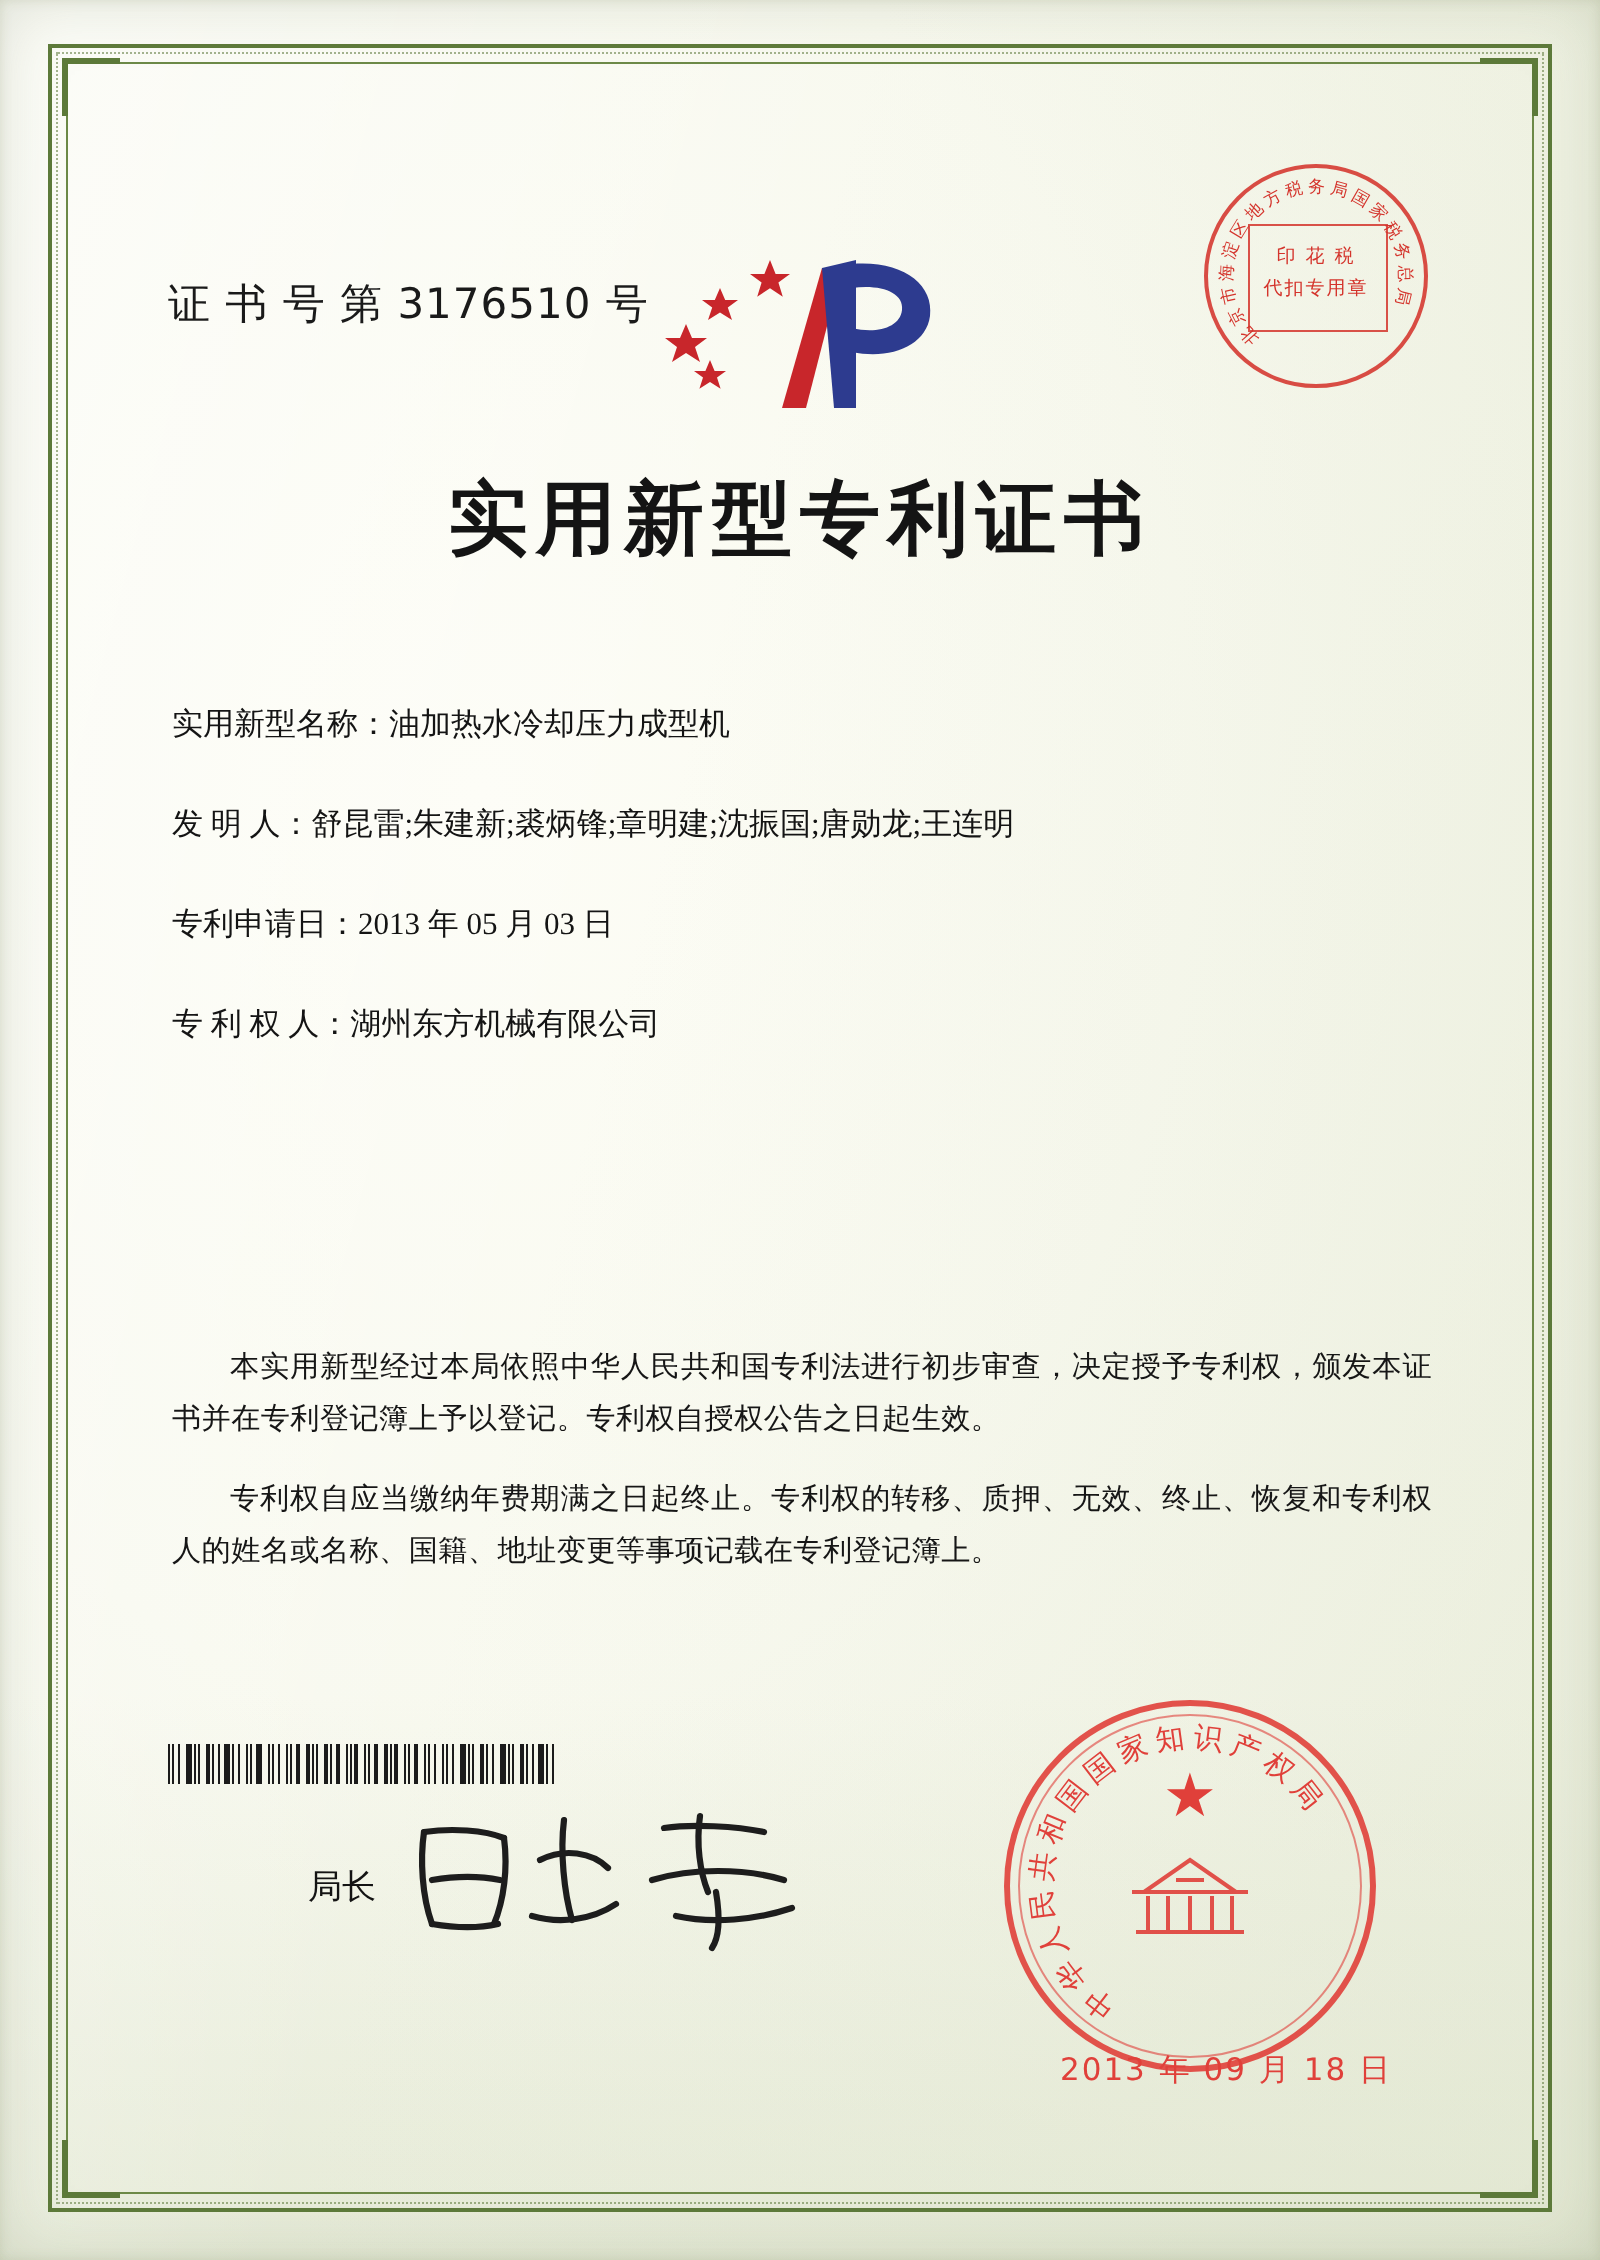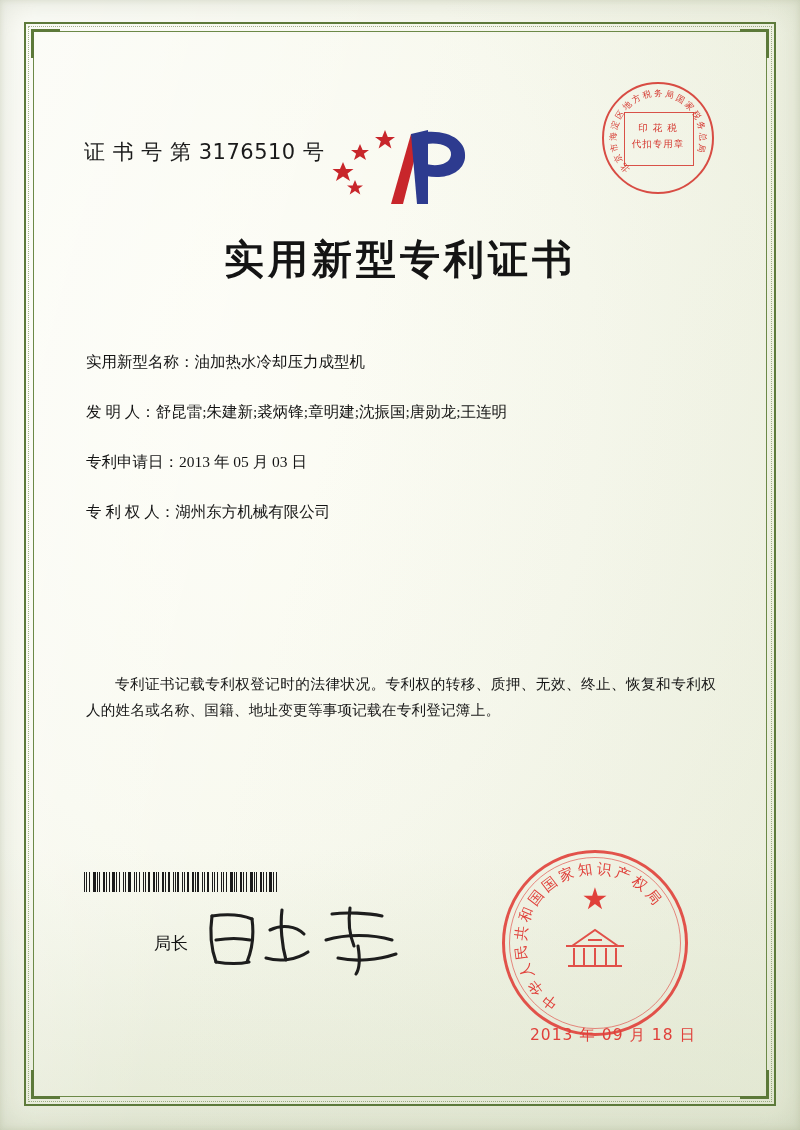--- a/index.html
+++ b/index.html
@@ -368,21 +368,22 @@
     <div class="title">实用新型专利证书</div>
 
     <div class="fields" id="fields">
         <div class="field"><span class="lbl">实用新型名称：</span><span class="val">油加热水冷却压力成型机</span></div>
         <div class="field"><span class="lbl">发  明  人：</span><span class="val">舒昆雷;朱建新;裘炳锋;章明建;沈振国;唐勋龙;王连明</span></div>
         <div class="field"><span class="lbl">专利申请日：</span><span class="val">2013 年 05 月 03 日</span></div>
         <div class="field"><span class="lbl">专 利 权 人：</span><span class="val">湖州东方机械有限公司</span></div>
       </div>
 
     <div class="paras" id="paras">
-        <p class="para">专利证书记载专利权登记时的法律状况。专利权的转移、质押、无效、终止、恢复和专利权人的姓名或名称、国籍、地址变更等事项记载在专利登记簿上。</p>
+        <p class="para">本实用新型经过本局依照中华人民共和国专利法进行初步审查，决定授予专利权，颁发本证书并在专利登记簿上予以登记。专利权自授权公告之日起生效。</p>
+        <p class="para">专利权自应当缴纳年费期满之日起终止。专利权的转移、质押、无效、终止、恢复和专利权人的姓名或名称、国籍、地址变更等事项记载在专利登记簿上。</p>
       </div>
 
     <div class="barcode" id="barcode">
         <i style="width: 1px; margin-right: 1px;"></i>
         <i style="width: 2px; margin-right: 2px;"></i>
         <i style="width: 1px; margin-right: 3px;"></i>
         <i style="width: 3px; margin-right: 1px;"></i>
         <i style="width: 1px; margin-right: 2px;"></i>
         <i style="width: 1px; margin-right: 3px;"></i>
         <i style="width: 2px; margin-right: 1px;"></i>

